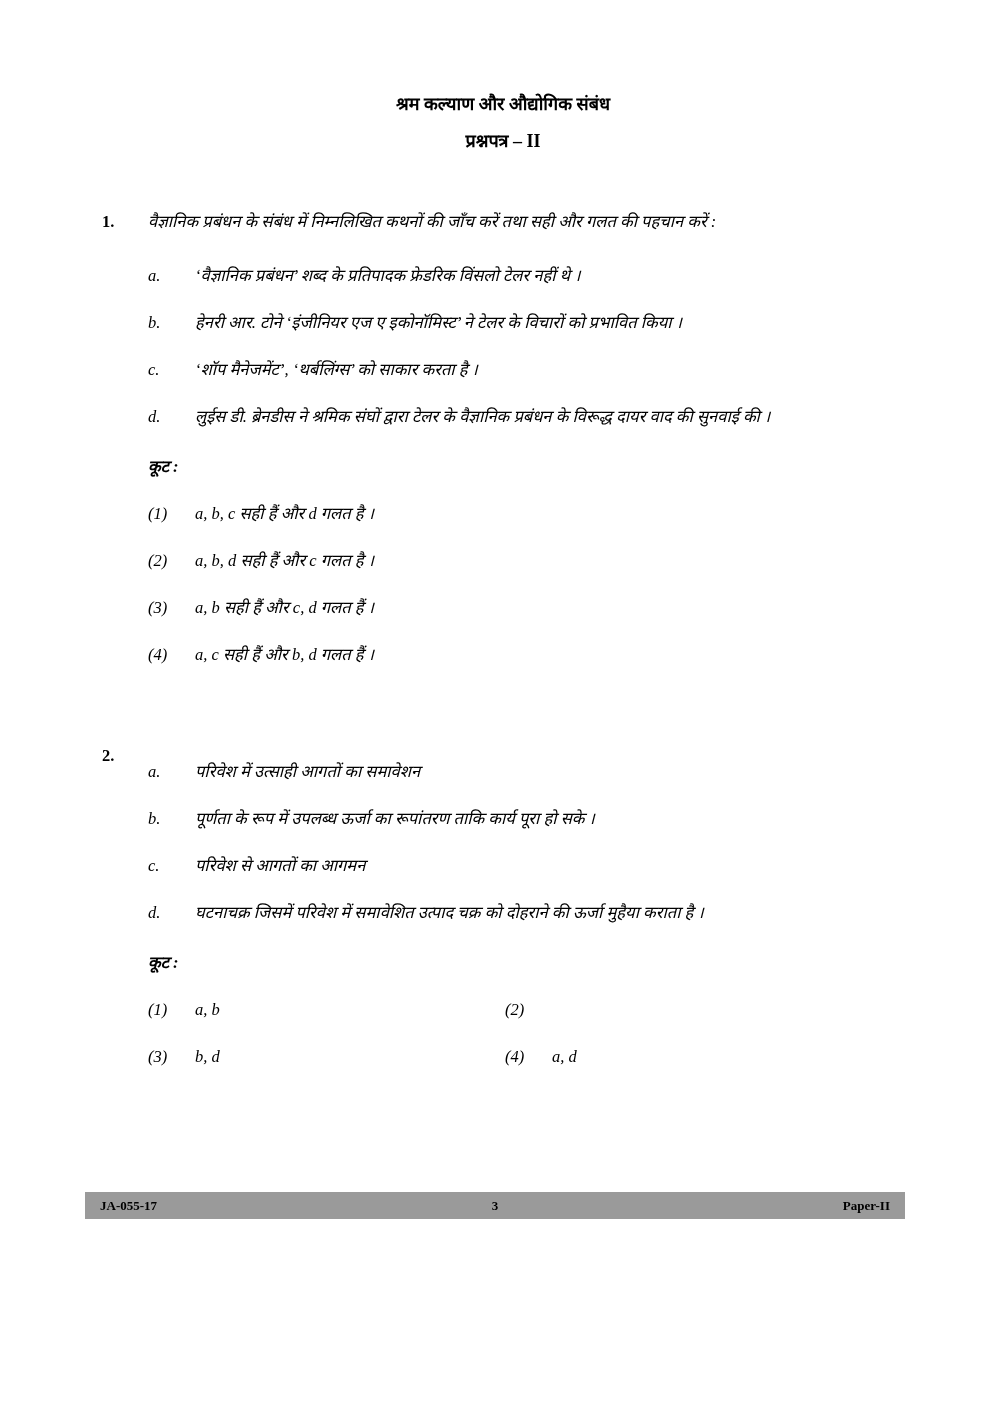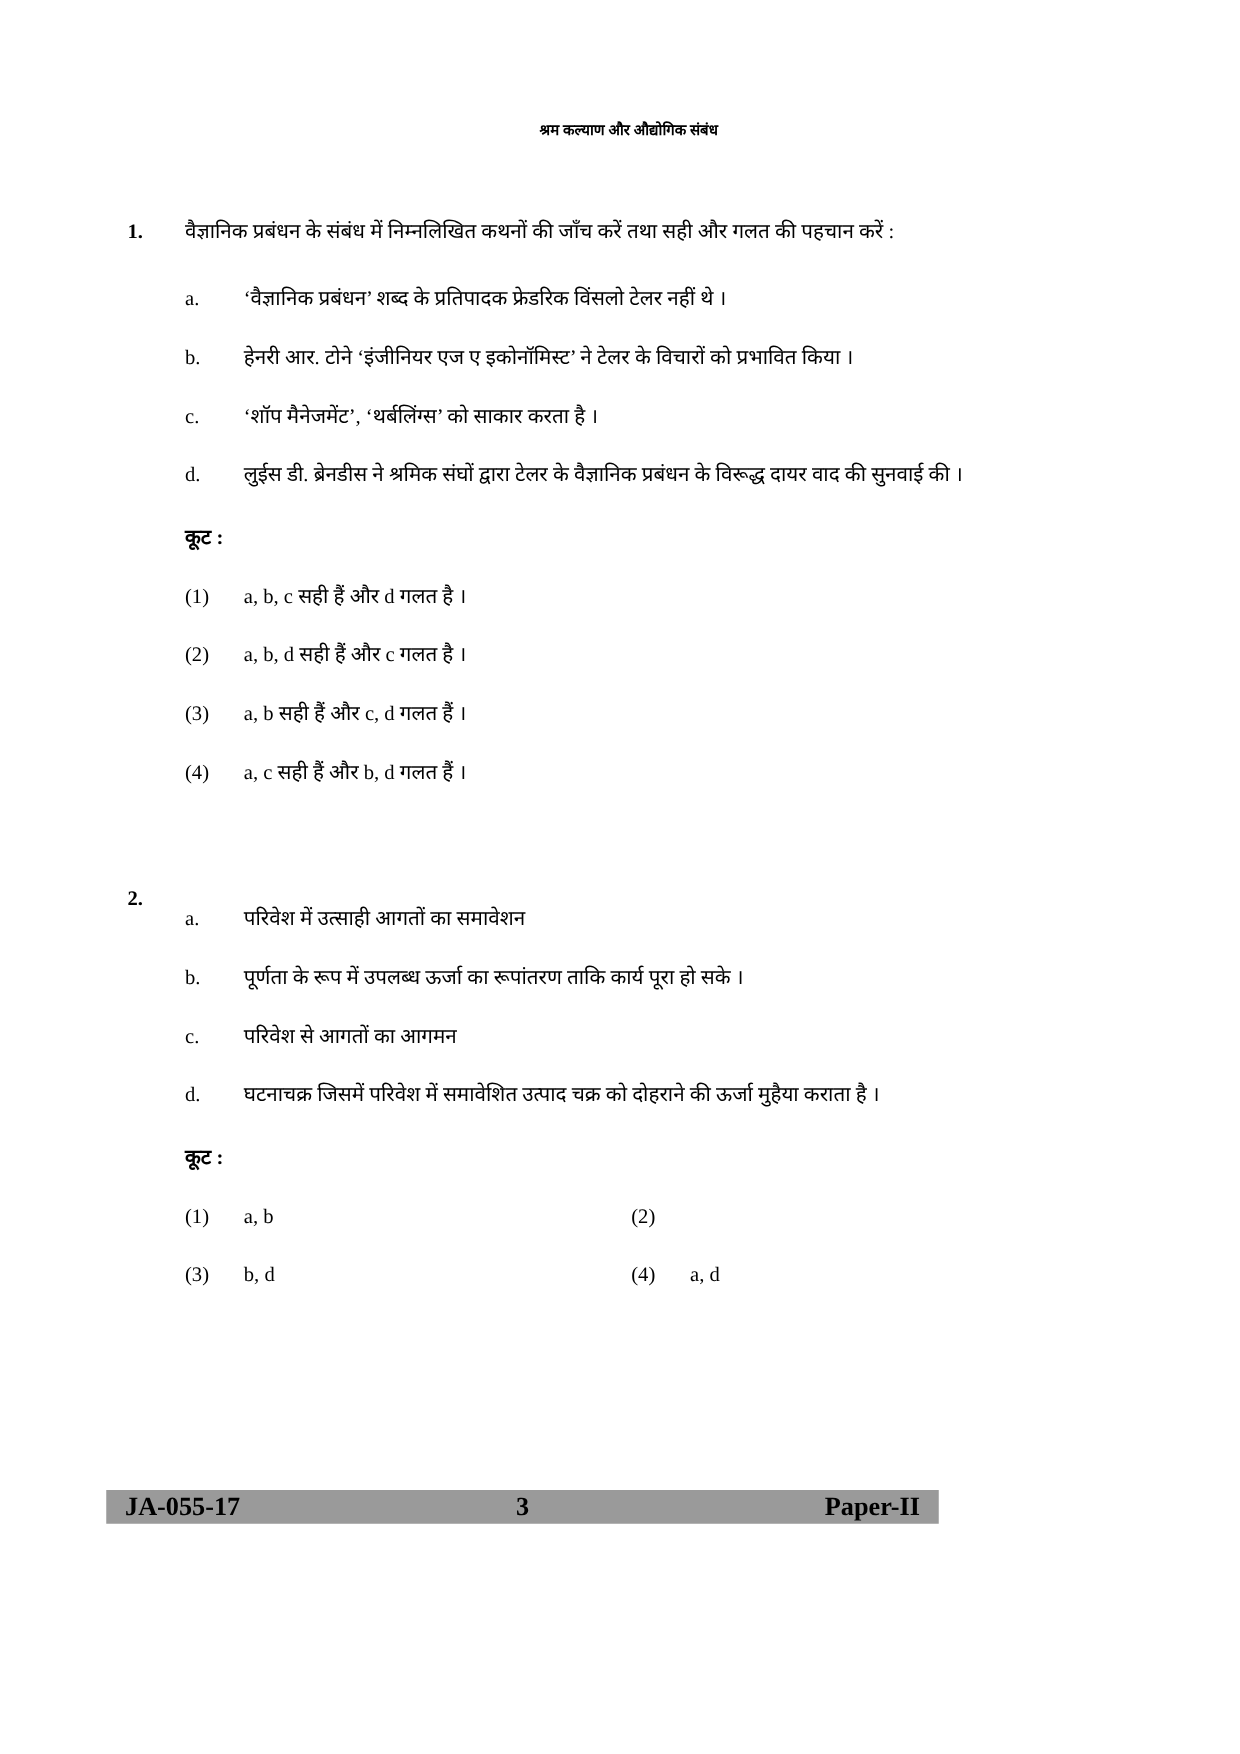--- a/index.html
+++ b/index.html
@@ -13,21 +13,21 @@
     font-family: "Liberation Serif", "DejaVu Serif", serif;
     font-size: 16.5px;
     overflow: hidden;
   }
   .content {
     padding: 92px 88px 0 102px; 
   }
   .title {
     text-align: center;
     font-weight: bold;
-    font-size: 12px;
+    font-size: 18px;
     line-height: 24px;
   }
   .subtitle {
     text-align: center;
     font-weight: bold;
     font-size: 18px;
     line-height: 24px;
     margin-top: 13px;
   }
   .note {
@@ -45,21 +45,21 @@
     display: flex;
     margin-top: 50px;
   }
   .question + .question { margin-top: 70px; }
   .q-num {
     width: 46px;
     flex: 0 0 46px;
     font-weight: bold;
     line-height: 38px;
   }
-  .q-body { flex: 1; }
+  .q-body { flex: 1; font-style: italic; }
   .q-text { line-height: 38px; }
   .statement {
     display: flex;
     margin-top: 23px;
     line-height: 24px;
   }
   .s-label { width: 47px; flex: 0 0 47px; }
   .s-text { flex: 1; }
   .code-label {
     font-weight: bold;
@@ -75,43 +75,44 @@
   .o-text { flex: 1; }
   .options-grid {
     display: grid;
     grid-template-columns: 357px 1fr;
   }
   .options-grid .option { margin-top: 23px; }
   .footer-bar {
     position: absolute;
     left: 85px;
     top: 1192px;
-    width: 666px;
+    width: 820px;
     height: 27px;
     background: #9a9a9a;
     display: flex;
     align-items: center;
     justify-content: space-between;
     padding: 0 15px;
     font-weight: bold;
-    font-size: 21px;
+    font-size: 13px;
     color: #000000;
   }
   .footer-left  { flex: 1; text-align: left; }
   .footer-center{ flex: 1; text-align: center; }
   .footer-right { flex: 1; text-align: right; }
   .seg-bold { font-weight: bold; }
 </style>
 </head>
 <body>
 
 <div class="page">
   <div class="content">
 
     <div class="title">श्रम कल्याण और औद्योगिक संबंध</div>
+    <div class="subtitle">प्रश्नपत्र – II</div>
 
 
     <div class="question">
       <div class="q-num">1.</div>
       <div class="q-body">
         <div class="q-text">वैज्ञानिक प्रबंधन के संबंध में निम्नलिखित कथनों की जाँच करें तथा सही और गलत की पहचान करें :</div>
 
         <div class="statement">
           <span class="s-label">a.</span>
           <span class="s-text">‘वैज्ञानिक प्रबंधन’ शब्द के प्रतिपादक फ्रेडरिक विंसलो टेलर नहीं थे ।</span>

